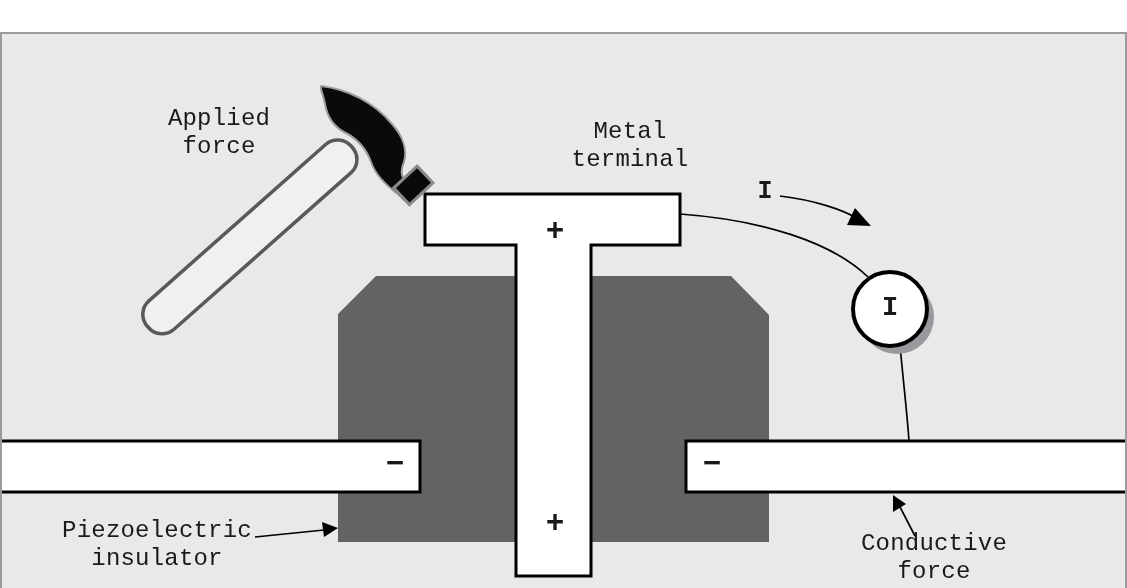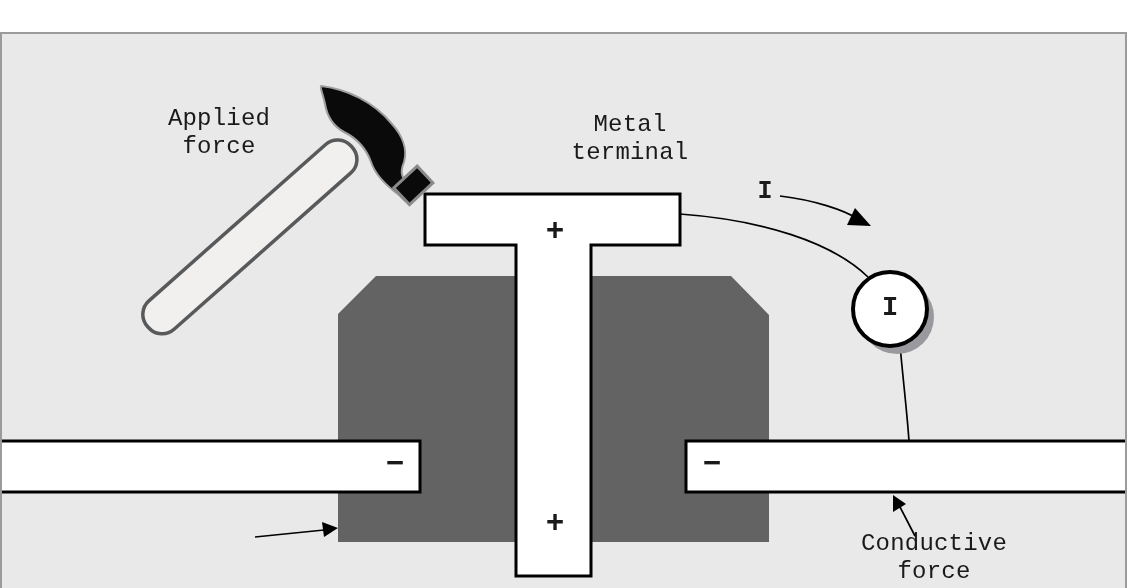--- a/index.html
+++ b/index.html
@@ -91,23 +91,25 @@
 
     <g>
       <path class="arrow-line" d="M 913,502 L 898,473"></path>
       <polygon class="arrow-head" points="891,461 904,470 891,478"></polygon>
     </g>
   </svg>
 
   <div class="lbl" style="left:217px;top:99px;">Applied
 force</div>
 
-  <div class="lbl" style="left:628px;top:105px;">Metal
+  <div class="lbl" style="left:628px;top:112px;">Metal
 terminal</div>
 
+  <div class="lbl" style="left:155px;top:511px;">Piezoelectric
+insulator</div>
 
   <div class="lbl" style="left:932px;top:524px;">Conductive force</div>
 
   <div class="cur" style="left:763px;top:157px;">I</div>
 
   <div class="meterI" style="left:888px;top:274px;">I</div>
 
   <div class="sym" style="left:553px;top:197px;">+</div>
 
   <div class="sym" style="left:553px;top:489px;">+</div>

